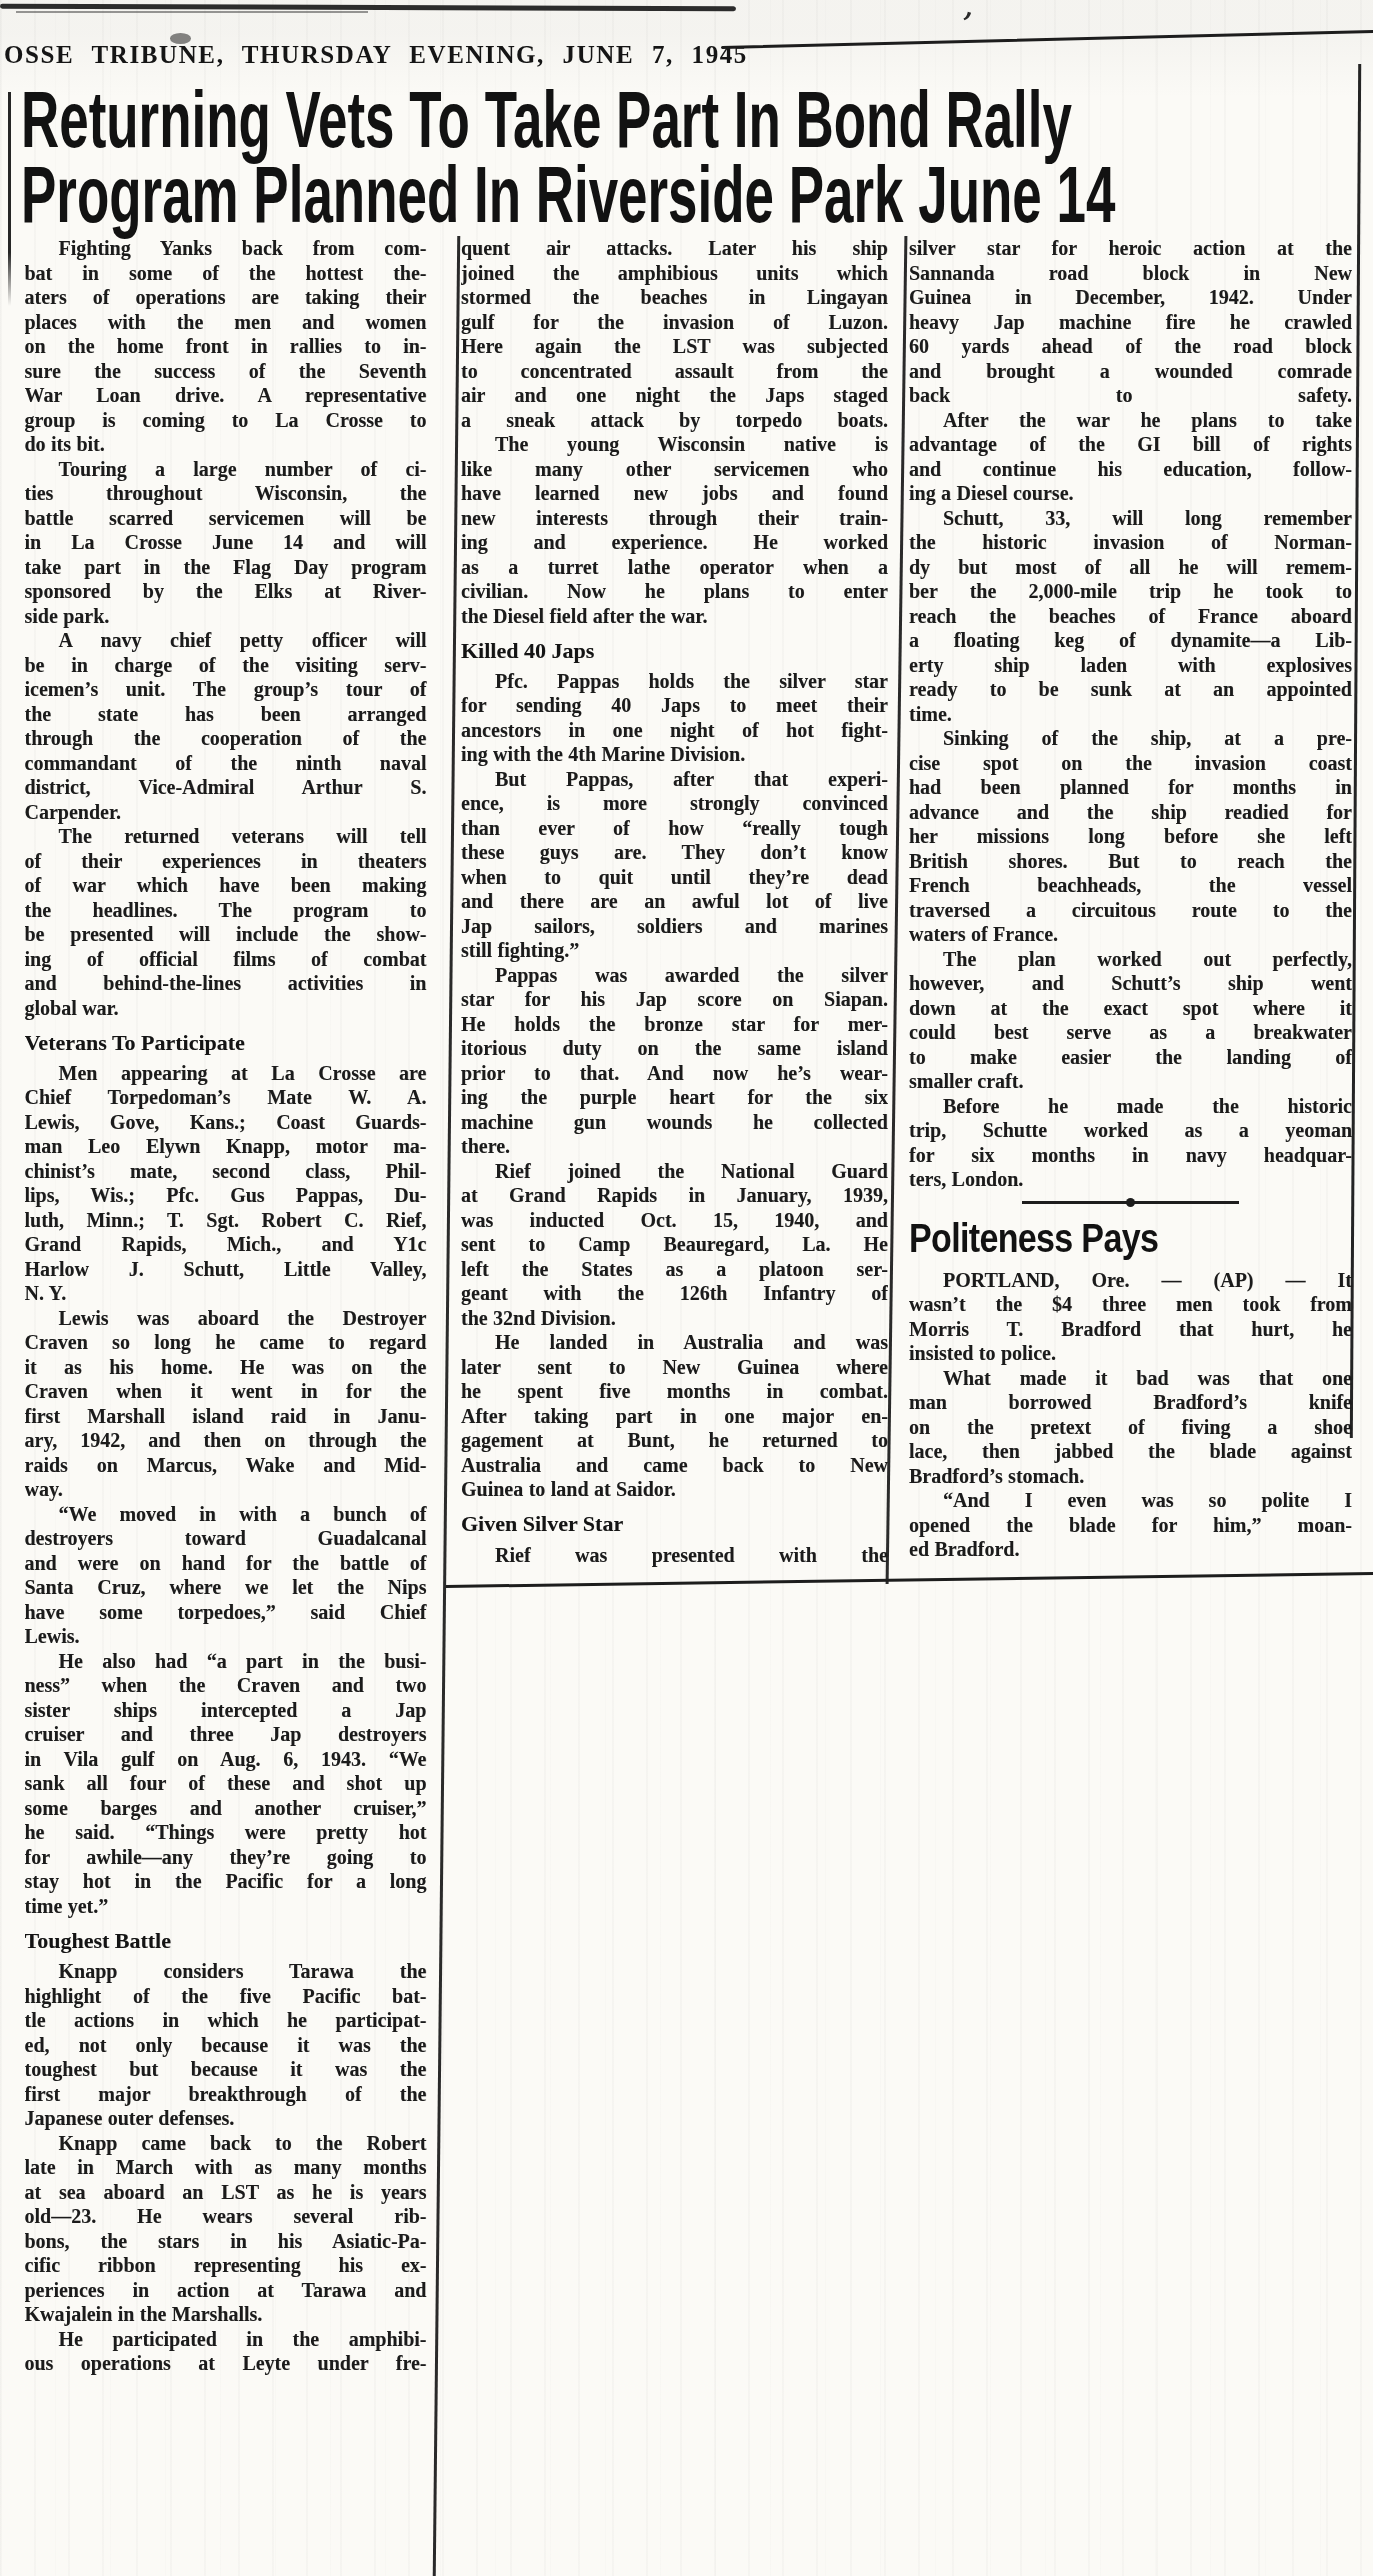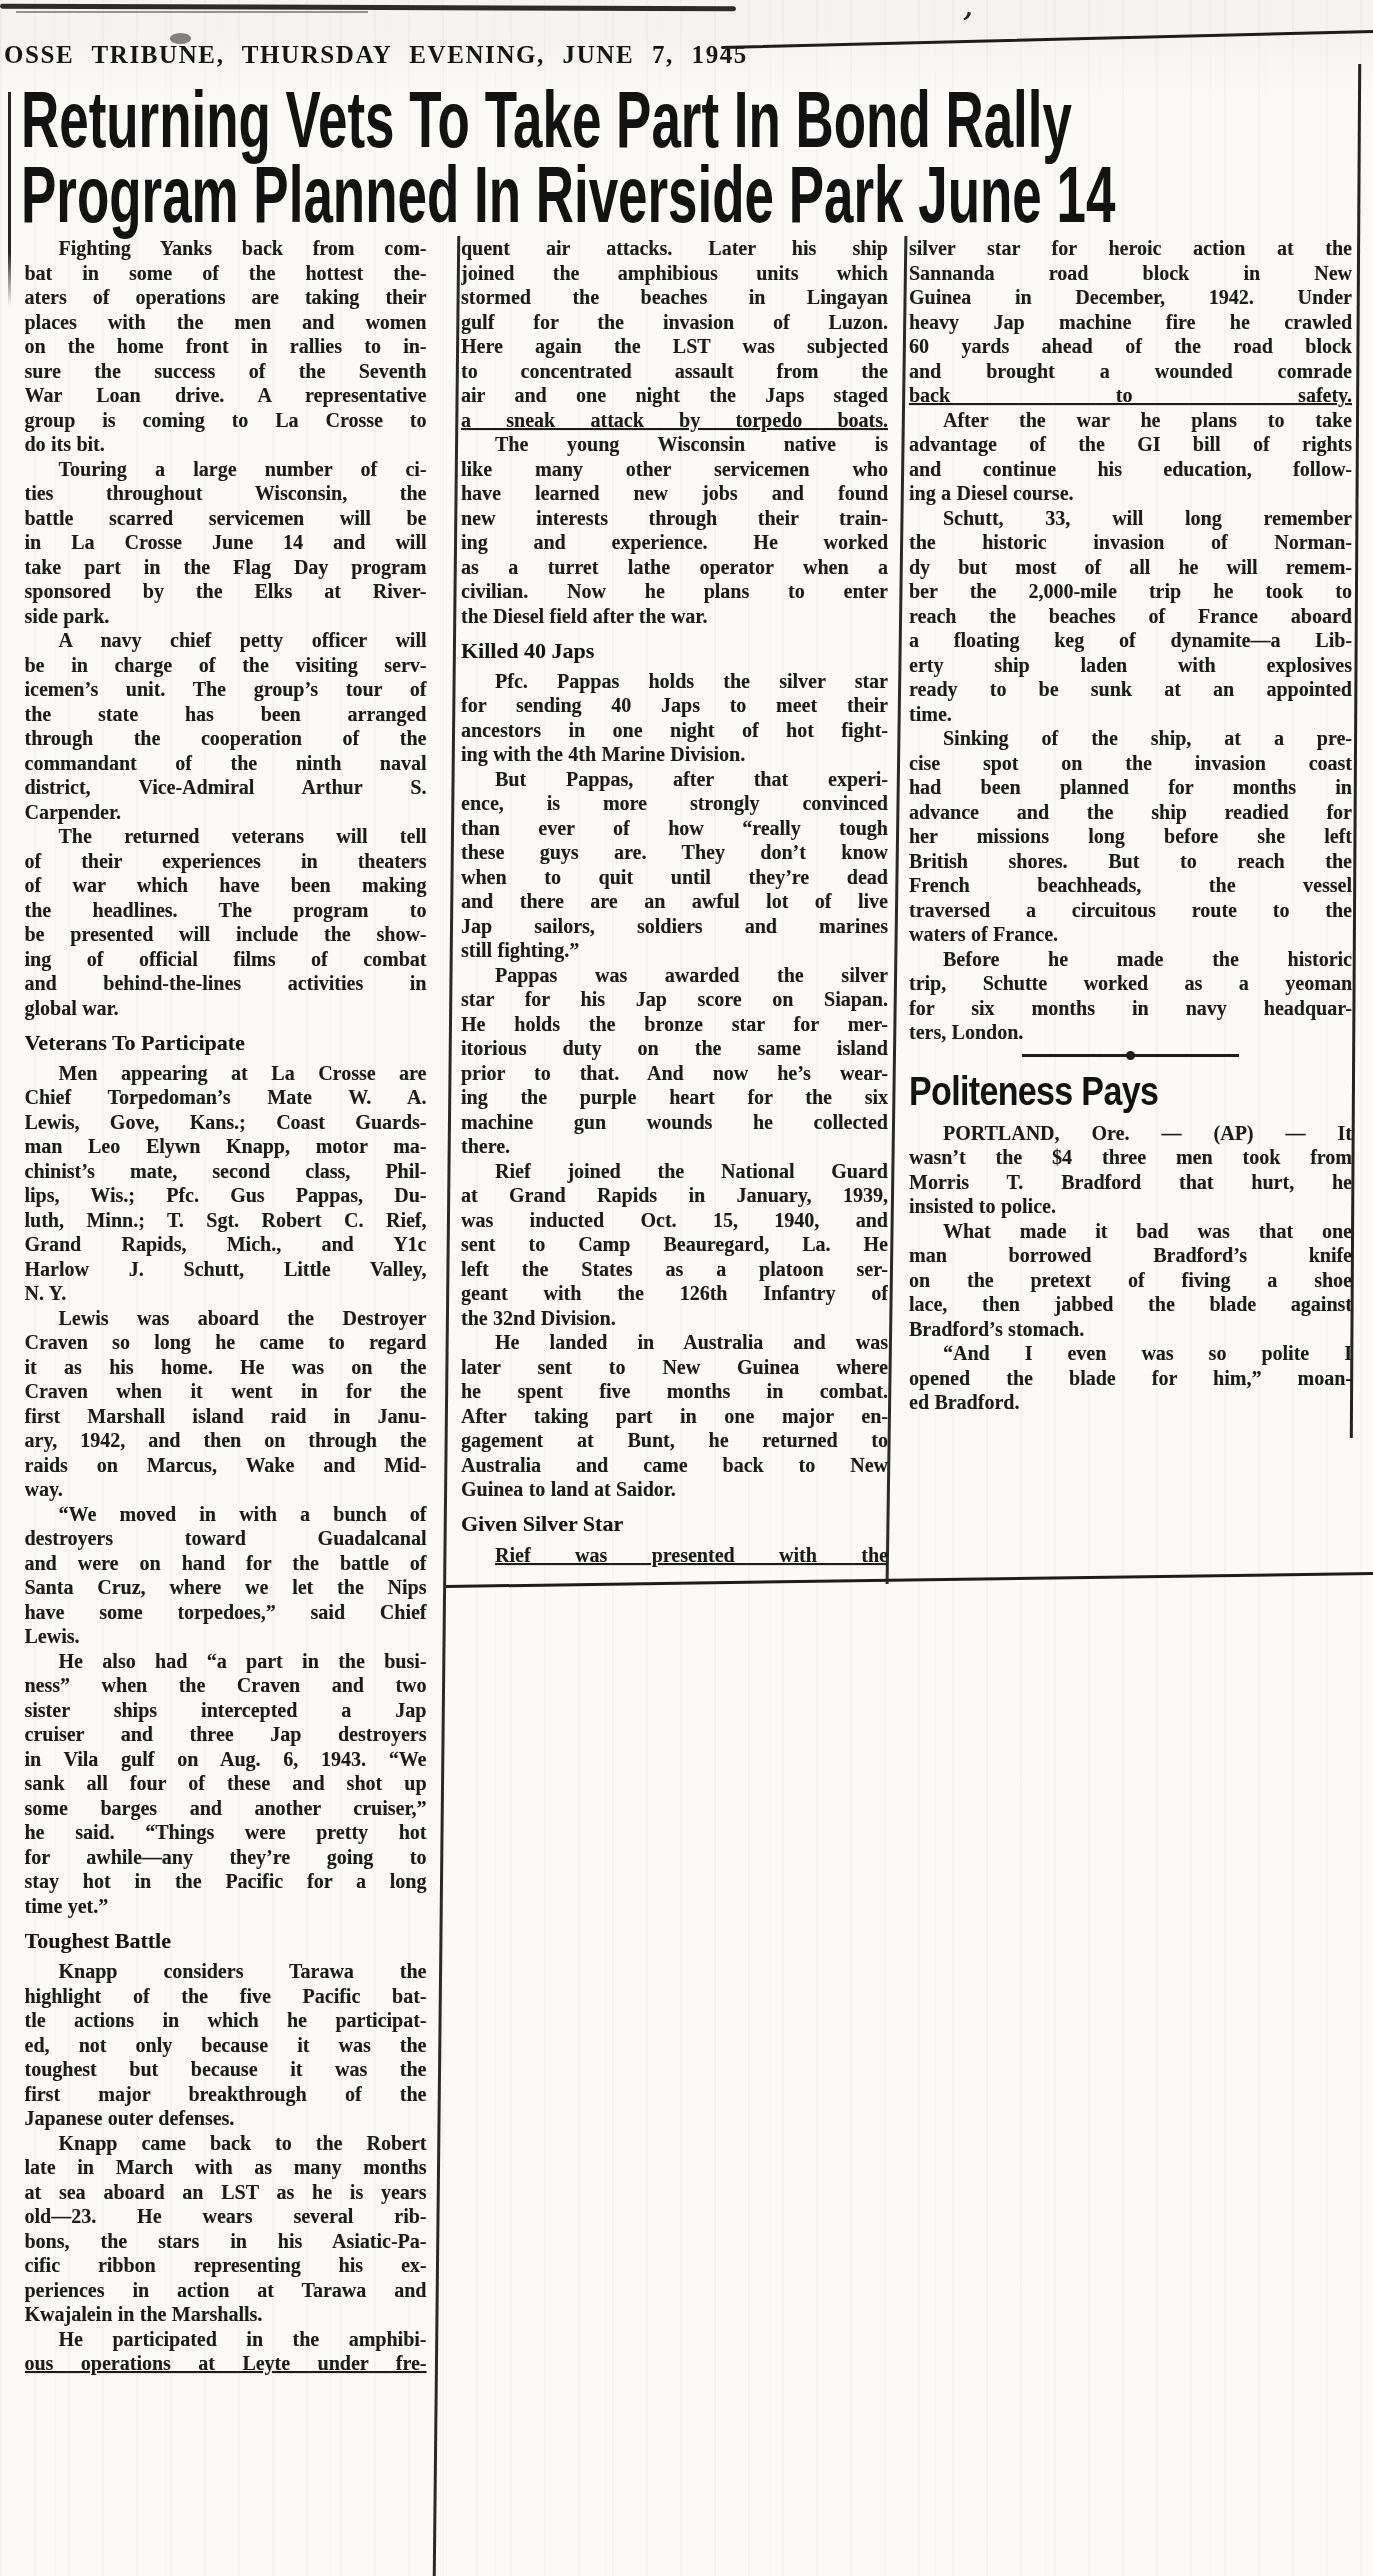--- a/index.html
+++ b/index.html
@@ -36,21 +36,21 @@
   .torn2{left:16.4px;top:10.6px;width:352px;height:2.5px;background:#333;opacity:.5;}
   .blob{left:170px;top:33px;width:21px;height:10.6px;background:#222;border-radius:50%;opacity:.55;}
   .stray{left:958px;top:8.2px;font:400 36px/1 "DejaVu Serif",serif;color:#2a2a2a;transform:rotate(14deg);}
   .col{position:absolute;top:236px;overflow:hidden;}
   .col1{left:24.5px;width:402px;height:2339px;}
   .col2{left:461px;width:427px;height:1353px;}
   .col3{left:909px;width:443px;height:1353px;}
   .para{font-size:20px;font-weight:700;color:#1b1b1b;text-shadow:0.3px 0.3px 0 rgba(25,25,25,0.3);}
   .pline{line-height:24.5px;min-height:24.5px;text-align:justify;text-align-last:justify;word-spacing:0.4px;}
   .para .pline:last-child{text-align-last:auto;}
-  .para.justify-last .pline:last-child{text-align-last:justify;text-decoration:underline;}
+  .para.justify-last .pline:last-child{text-align-last:justify;}
   .para.indent .pline:first-child{text-indent:34px;}
   .subhead{font:700 22px/24.5px "Liberation Serif",serif;margin:10.6px 0 5.7px;color:#141414;text-shadow:0.3px 0.3px 0 rgba(25,25,25,0.3);}
   .pol-divider{position:relative;height:2.5px;background:#1d1d1d;width:217px;margin:9.8px auto 11.4px;}
   .pol-dot{position:absolute;left:50%;top:50%;width:9.8px;height:9.8px;margin:-4.9px 0 0 -4.9px;border-radius:50%;background:#1d1d1d;}
   .pol-headline{font:700 41px/46px "Liberation Sans",sans-serif;color:#121212;letter-spacing:-0.8px;transform:scaleX(0.83);transform-origin:left center;white-space:nowrap;margin:3.3px 0 6.5px;}
 </style>
 </head>
 <body>
 
 <div class="sheet">
@@ -287,20 +287,28 @@
         <div class="pline">cise spot on the invasion coast</div>
         <div class="pline">had been planned for months in</div>
         <div class="pline">advance and the ship readied for</div>
         <div class="pline">her missions long before she left</div>
         <div class="pline">British shores. But to reach the</div>
         <div class="pline">French beachheads, the vessel</div>
         <div class="pline">traversed a circuitous route to the</div>
         <div class="pline">waters of France.</div>
       </div>
     <div class="para indent">
+        <div class="pline">The plan worked out perfectly,</div>
+        <div class="pline">however, and Schutt’s ship went</div>
+        <div class="pline">down at the exact spot where it</div>
+        <div class="pline">could best serve as a breakwater</div>
+        <div class="pline">to make easier the landing of</div>
+        <div class="pline">smaller craft.</div>
+      </div>
+    <div class="para indent">
         <div class="pline">Before he made the historic</div>
         <div class="pline">trip, Schutte worked as a yeoman</div>
         <div class="pline">for six months in navy headquar-</div>
         <div class="pline">ters, London.</div>
       </div>
     <div class="pol-divider">
       <span class="pol-dot"></span>
     </div>
     <div class="pol-headline">Politeness Pays</div>
     <div class="para indent">

